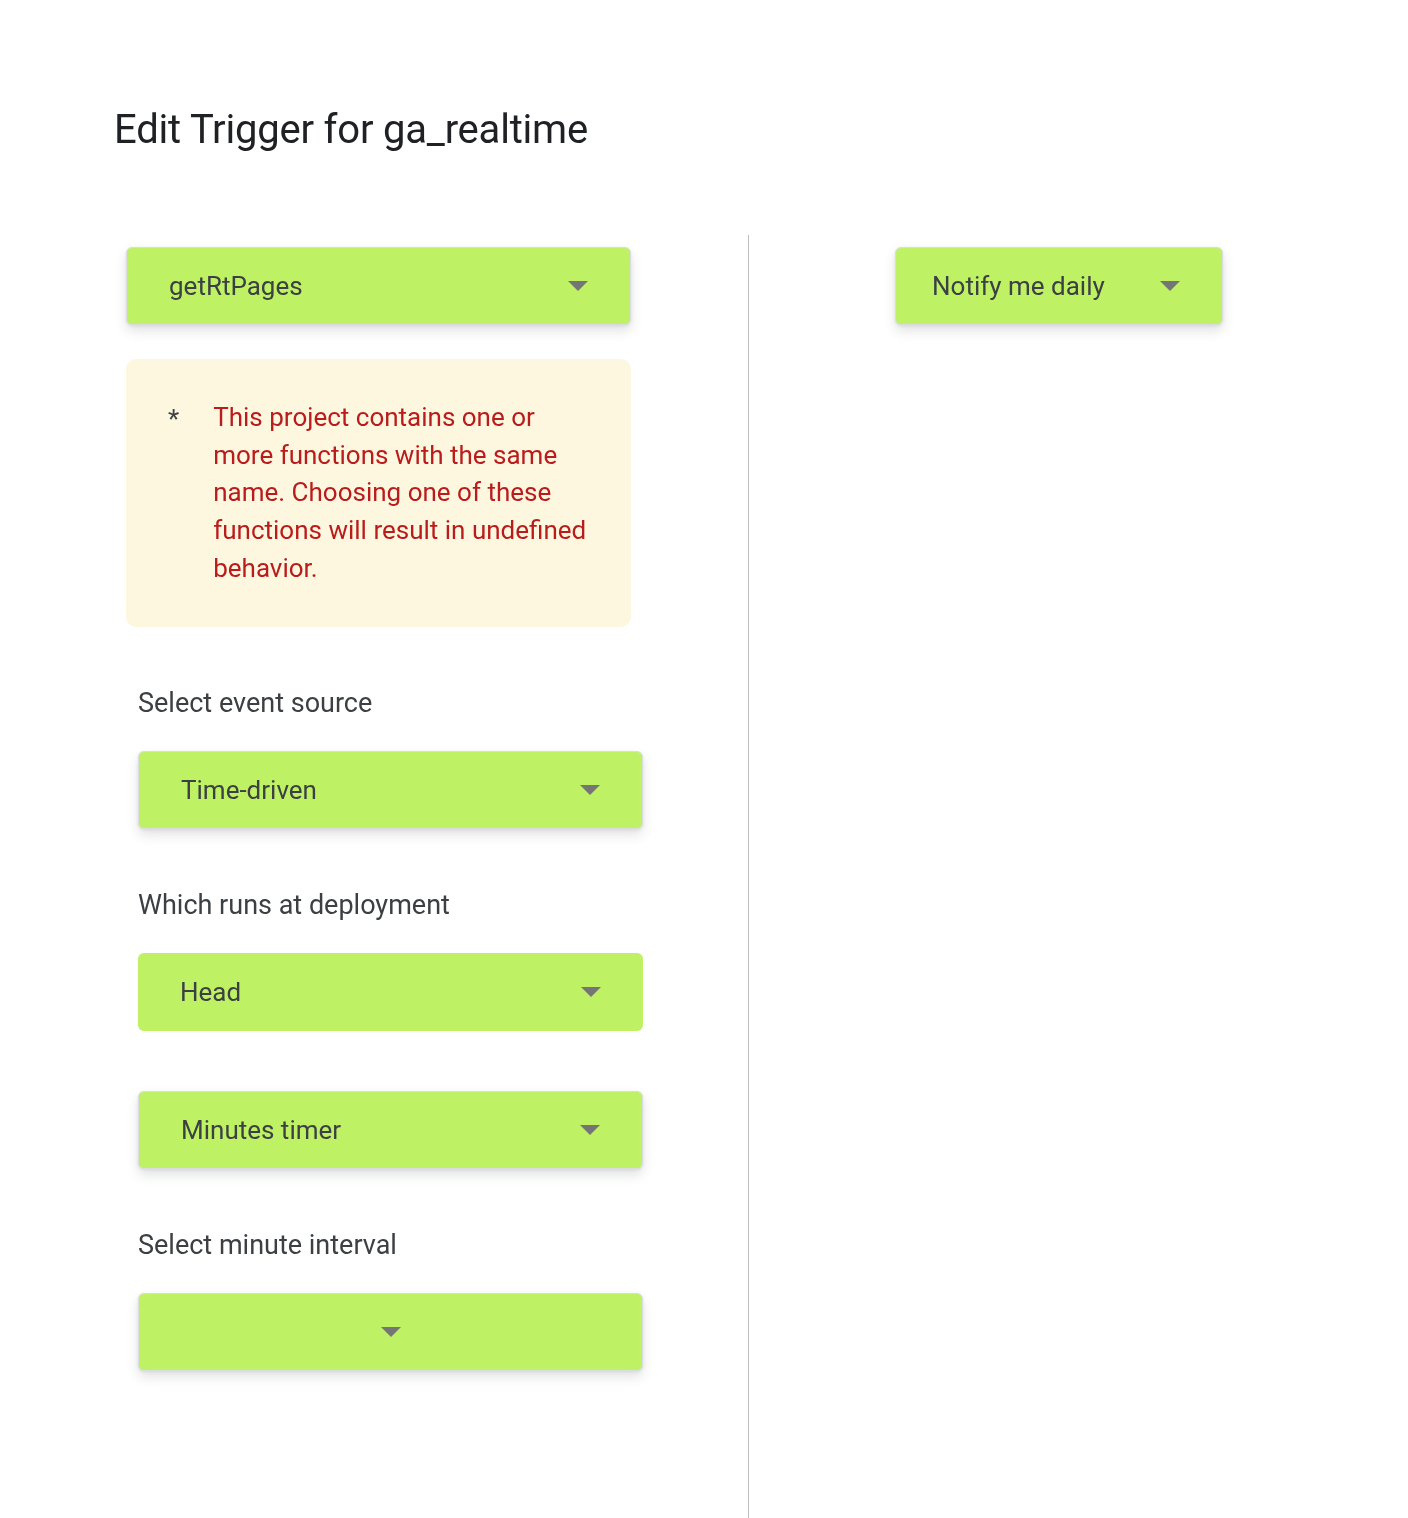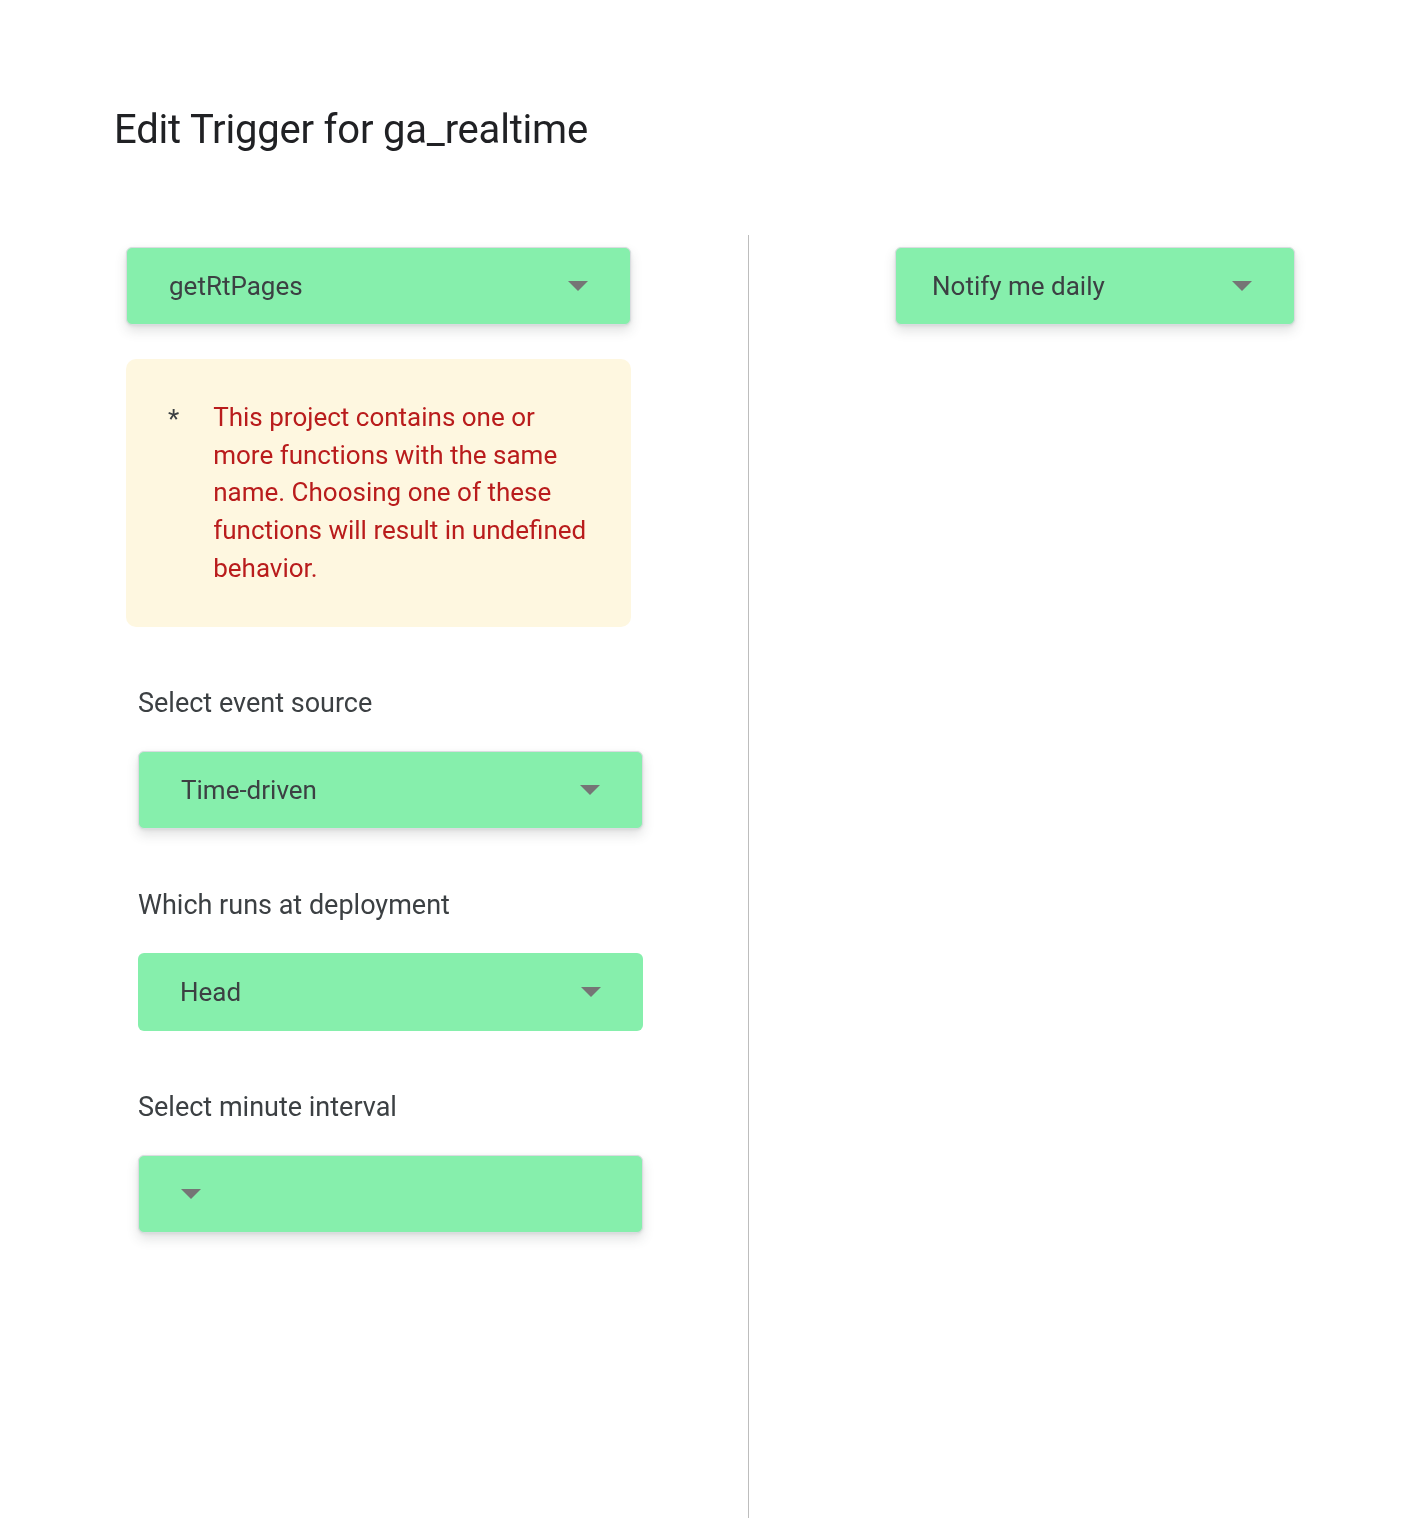--- a/index.html
+++ b/index.html
@@ -50,28 +50,29 @@
     font-size: 27px;
     font-weight: 400;
     color: #3c4043;
     margin-bottom: 32px;
     letter-spacing: 0px;
   }
   .select {
     position: relative;
     height: 78px;
     width: 505px;
-    background: #86efac;
+    background: #bef264;
     border: 1px solid #dadce0;
     border-radius: 6px;
     display: flex;
     align-items: center;
     padding: 0 30px;
     cursor: pointer;
     box-shadow: 0 6px 12px rgba(60,64,67,.15), 0 1px 3px rgba(60,64,67,.1);
+    justify-content: center;
   }
   .select.flat {
     border: none;
     box-shadow: none;
     width: 505px;
     padding: 0 30px;
   }
   .select-text {
     font-size: 26px;
     color: #3c4043;
@@ -103,21 +104,21 @@
   }
   .warning .msg {
     font-size: 26px;
     color: #b91c1c;
     line-height: 1.45;
   }
   .group {
     margin-top: 60px;
   }
   .right-select {
-    width: 400px;
+    width: 328px;
     padding-left: 24px;
   }
   .scrollbar-track {
     position: absolute;
     right: 0;
     top: 185px;
     width: 12px;
     height: 235px;
     background: transparent;
   }
@@ -161,20 +162,24 @@
 
       <div class="group">
         <div class="section-label">Which runs at deployment</div>
         <div class="select flat">
           <span class="select-text">Head</span>
           <span class="caret"></span>
         </div>
       </div>
 
       <div class="group">
+        <div class="select">
+          <span class="select-text">Minutes timer</span>
+          <span class="caret"></span>
+        </div>
       </div>
 
       <div class="group">
         <div class="section-label">Select minute interval</div>
         <div class="select">
           <span class="caret"></span>
         </div>
       </div>
 
     </div>

